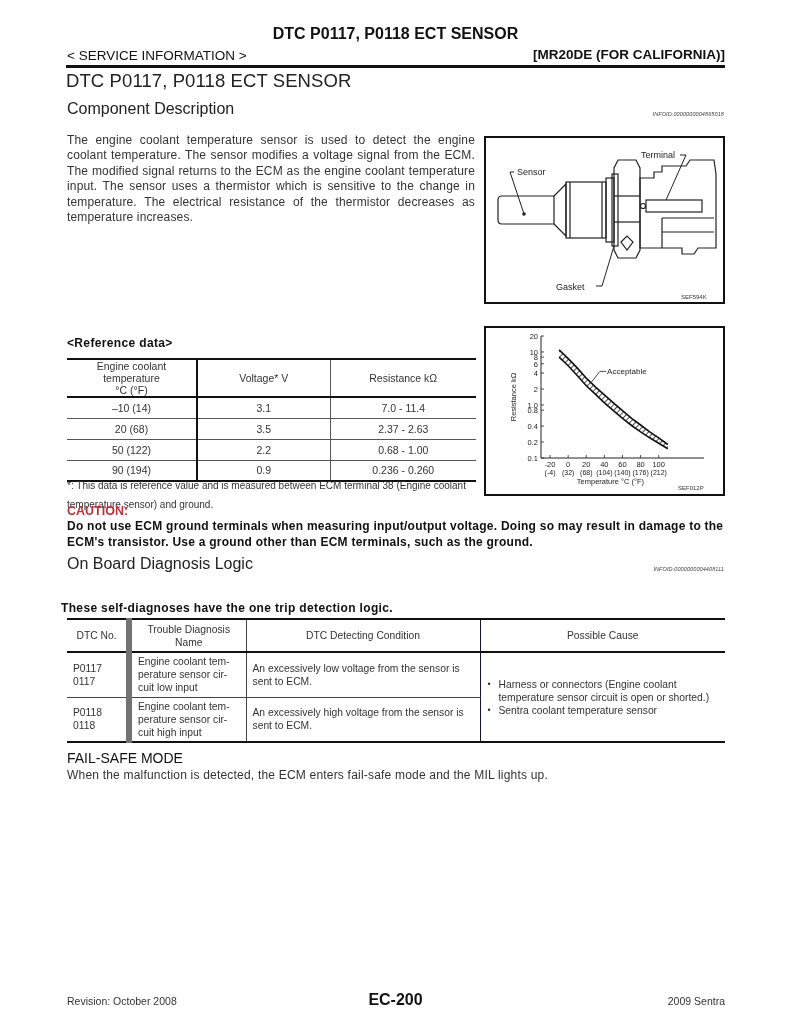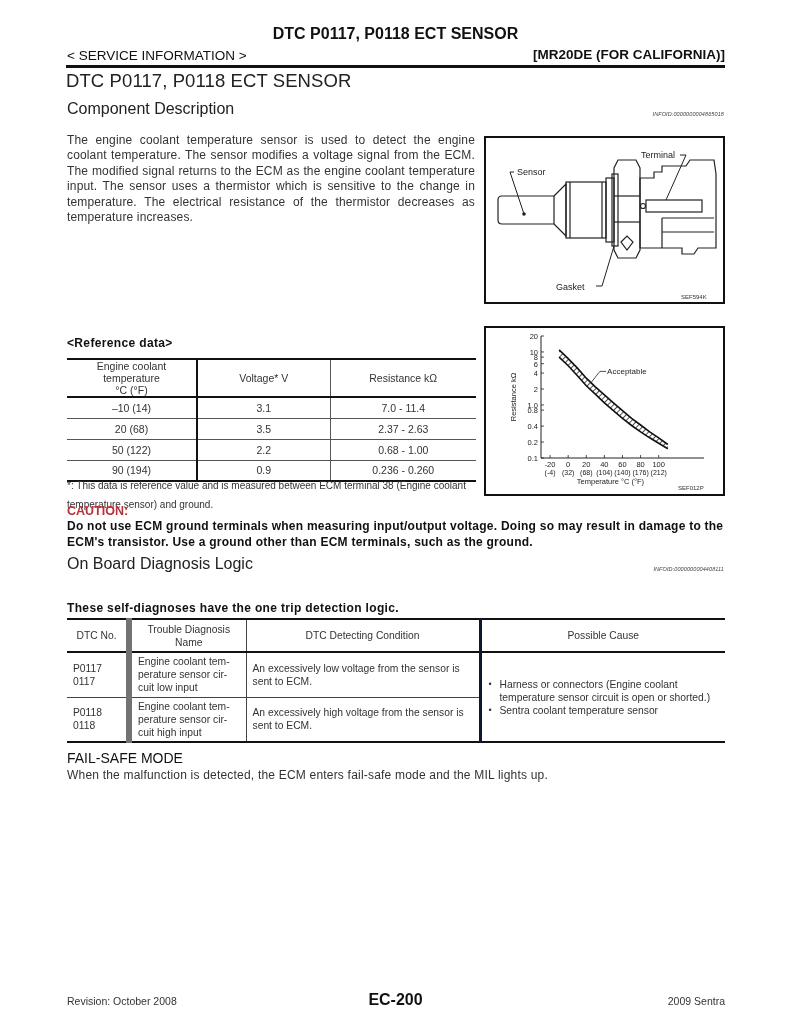--- a/index.html
+++ b/index.html
@@ -37,21 +37,21 @@
 
   .bold-note { font-size: 12px; font-weight: bold; color: #111; letter-spacing: 0.35px; margin-top: 12px; }
 
   .dtc-table { left: 67px; top: 618px; width: 658px; }
   .dtc-table th, .dtc-table td { font-weight: normal; vertical-align: middle; padding: 0 6px; font-size: 10.3px; line-height: 13px; }
   .dtc-table thead th { border-top: 2px solid #111; border-bottom: 2px solid #111; text-align: center; height: 33px; }
   .dtc-table tbody td { border-bottom: 1px solid #444; height: 45px; }
   .dtc-table tbody tr.last td { border-bottom: 2px solid #111; }
   .dtc-table .col-no { width: 62px; border-right: 6px solid #737373; }
   .dtc-table .col-name { width: 117px; border-right: 1px solid #444; }
-  .dtc-table .col-cond { width: 234px; border-right: 3px solid #0f172a; }
+  .dtc-table .col-cond { width: 234px; border-right: 1px solid #0f172a; }
   .dtc-table td.cause { border-bottom: 2px solid #111; padding-left: 6px; }
   .cause ul { list-style: none; }
   .cause li { position: relative; padding-left: 12px; }
   .cause li::before { content: "\2022"; position: absolute; left: 1px; top: 0; font-size: 9px; }
 
   .failsafe-title { left: 67px; top: 750px; font-size: 14px; color: #111; }
   .failsafe-text { left: 67px; top: 768px; font-size: 12px; color: #333; letter-spacing: 0.2px; }
 
   .footer-rev { left: 67px; top: 995px; font-size: 10.5px; color: #333; }
   .footer-page { left: 0; width: 791px; top: 991px; text-align: center; font-size: 16px; font-weight: bold; color: #111; }
@@ -219,21 +219,21 @@
         <text x="192" y="162" font-size="6" fill="#333">SEF012P</text>
       </g>
   </svg>
 </div>
 
 <div class="abs caution-label">CAUTION:</div>
 <div class="abs caution-text">Do not use ECM ground terminals when measuring input/output voltage. Doing so may result in damage to the ECM's transistor. Use a ground other than ECM terminals, such as the ground.</div>
 
 <div class="abs section-title" style="left:67px; top:555px;">On Board Diagnosis Logic</div>
 <div class="abs infoid" style="right:67px; top:566px;">INFOID:0000000004408111</div>
-<div class="abs bold-note" style="left:67px; top:589px;">These self-diagnoses have the one trip detection logic.</div>
+<div class="abs bold-note" style="left:61px; top:589px;">These self-diagnoses have the one trip detection logic.</div>
 
 <table class="abs dtc-table">
   <thead>
     <tr>
       <th class="col-no">DTC No.</th>
       <th class="col-name">Trouble Diagnosis Name</th>
       <th class="col-cond">DTC Detecting Condition</th>
       <th>Possible Cause</th>
     </tr>
   </thead>

